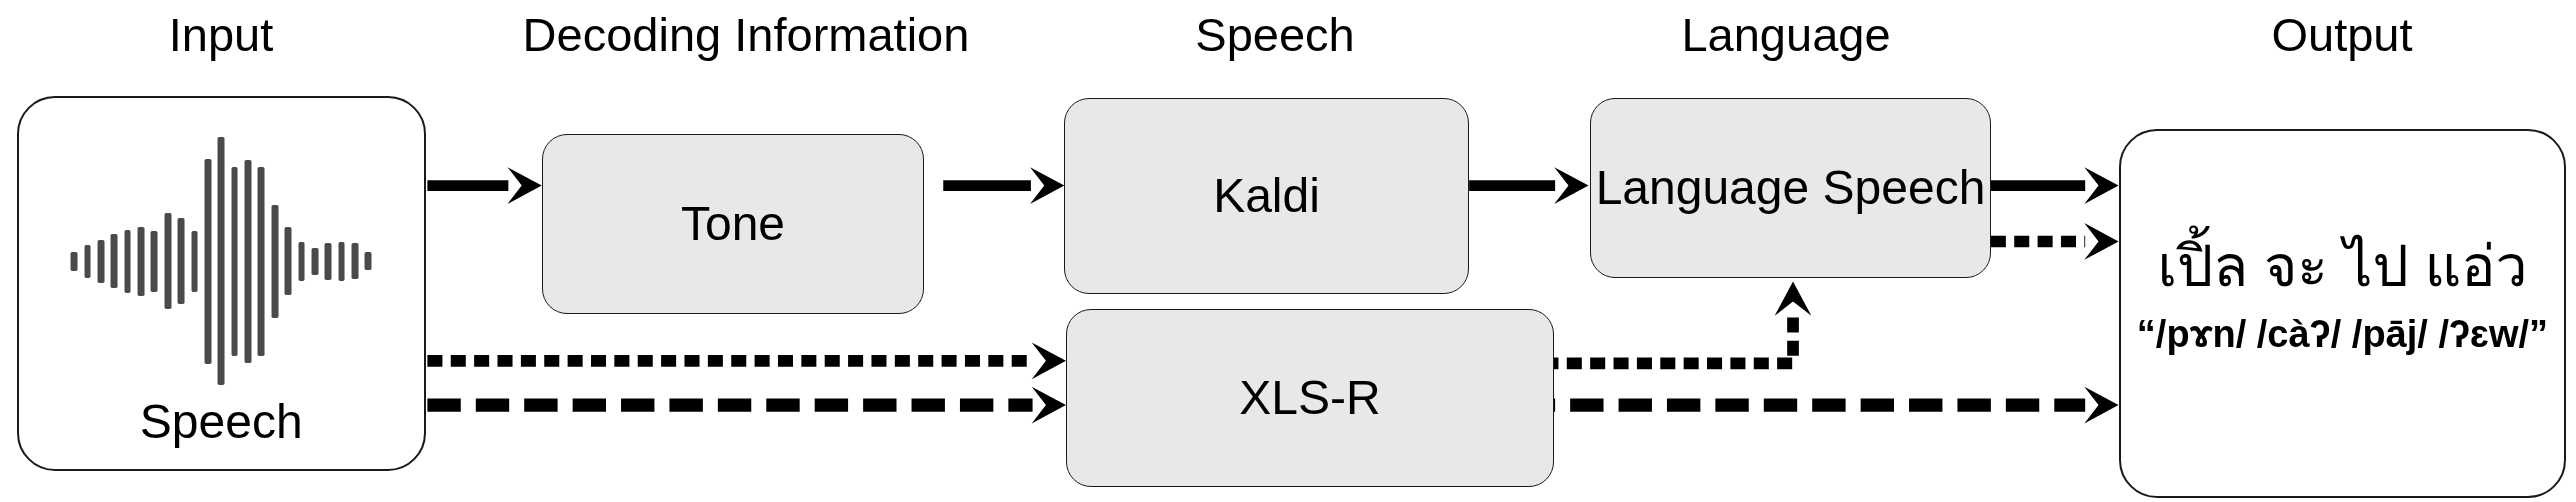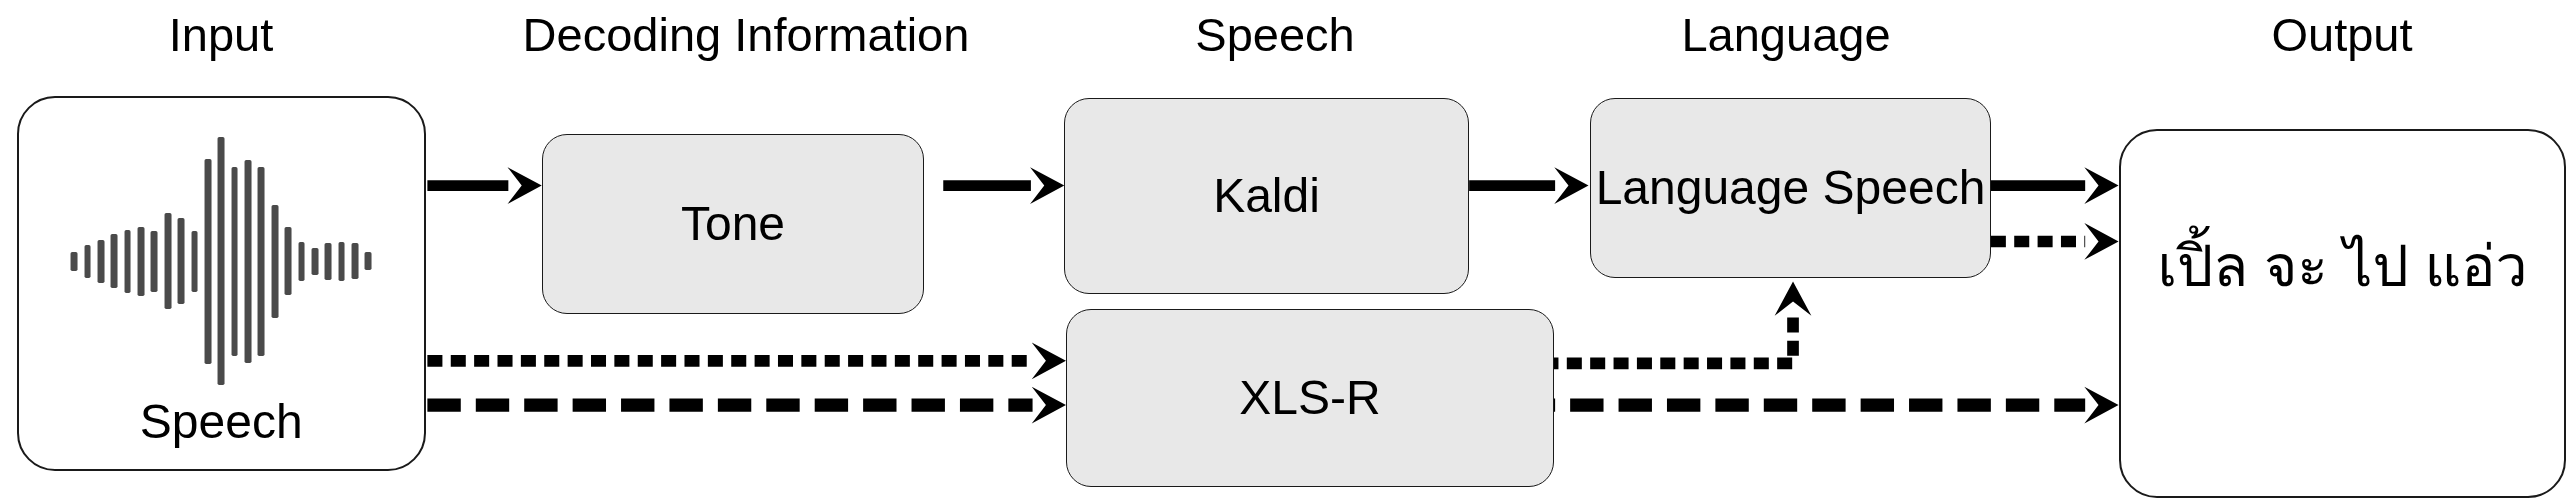--- a/index.html
+++ b/index.html
@@ -116,17 +116,18 @@
     <span class="node-label">Language Speech</span>
   </div>
 
   <div class="node gray" style="left:1066px;top:309px;width:488px;height:178px;">
     <span class="node-label">XLS-R</span>
   </div>
 
   <div class="node white" style="left:2119px;top:96px;width:447px;height:369px;margin-top:33px;">
     <div class="output-inner">
       <div class="thai-line">เปิ้ล จะ ไป แอ่ว</div>
+      <div class="ipa-line">“/pɤn/ /càʔ/ /pāj/ /ʔɛw/”</div>
     </div>
   </div>
 
 </div>
 
 
 </body></html>

